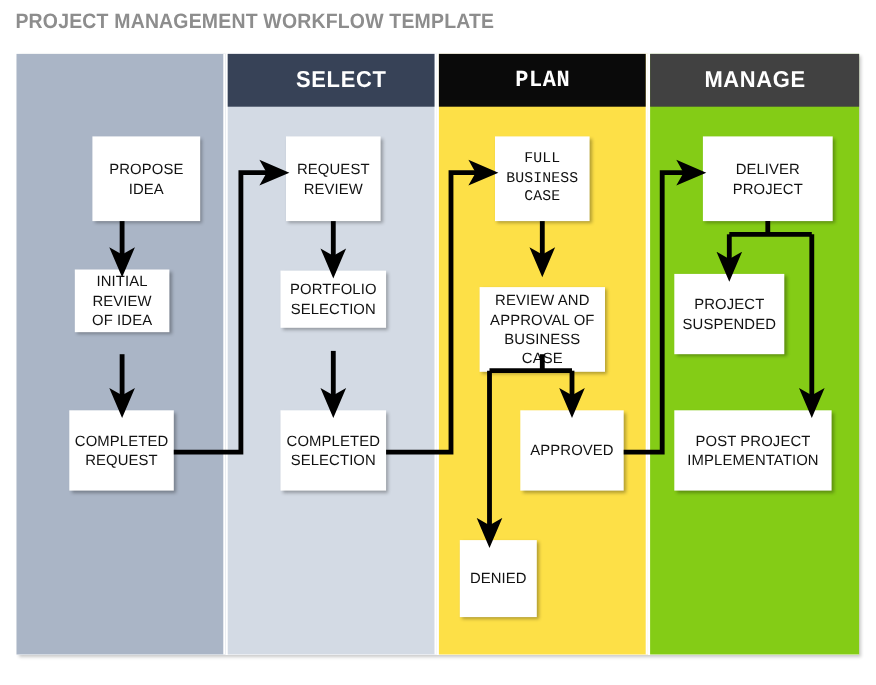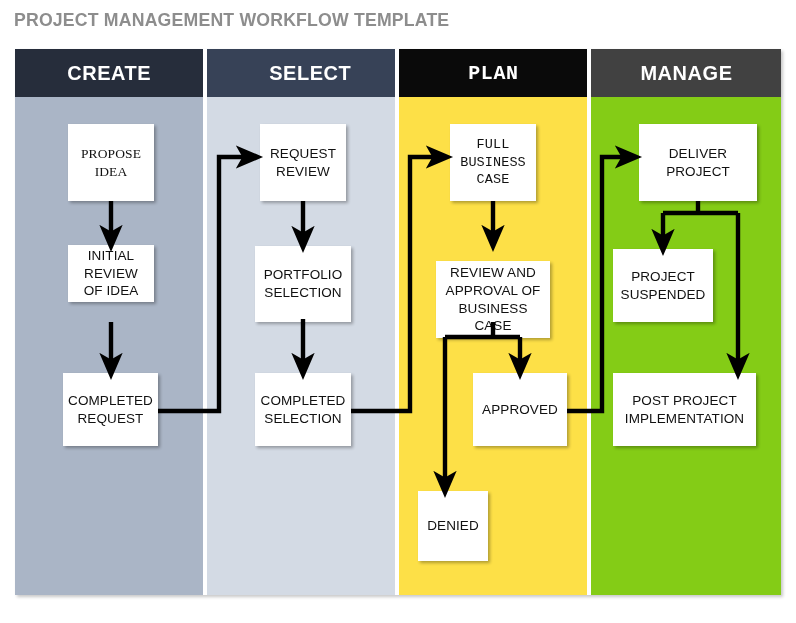--- a/index.html
+++ b/index.html
@@ -111,23 +111,20 @@
 </head>
 <body>
 
 <div id="page">
 
   <div id="title">PROJECT MANAGEMENT WORKFLOW TEMPLATE</div>
 
   <div id="board">
 
     <div class="lane" style="left:0px; width:190px; background:#aab5c6;">
-      <div class="lane-header" style="background:#262d3b;">
-        <div class="lane-header-label">CREATE</div>
-      </div>
       <div class="lane-body"></div>
     </div>
 
     <div class="lane" style="left:192px; width:190px; background:#d3dae4;">
       <div class="lane-header" style="background:#374257;padding-left:18px;">
         <div class="lane-header-label">SELECT</div>
       </div>
       <div class="lane-body"></div>
     </div>
 
@@ -140,39 +137,39 @@
 
     <div class="lane" style="left:576px; width:190px; background:#84cc16;">
       <div class="lane-header" style="background:#414141;">
         <div class="lane-header-label">MANAGE</div>
       </div>
       <div class="lane-body"></div>
     </div>
 
   </div>
 
-  <div class="node" style="left:68px; top:124px; width:86px; height:77px;font-family:Liberation Serif, serif;">
+  <div class="node" style="left:84px; top:124px; width:98px; height:77px;">
     <span>PROPOSE
 IDEA</span>
   </div>
   <div class="node" style="left:68px; top:245px; width:86px; height:57px;">
     <span>INITIAL
 REVIEW
 OF IDEA</span>
   </div>
   <div class="node" style="left:63px; top:373px; width:95px; height:73px;">
     <span>COMPLETED
 REQUEST</span>
   </div>
 
   <div class="node" style="left:260px; top:124px; width:86px; height:77px;">
     <span>REQUEST
 REVIEW</span>
   </div>
-  <div class="node" style="left:255px; top:246px; width:96px; height:76px;">
+  <div class="node" style="left:255px; top:246px; width:96px; height:52px;">
     <span>PORTFOLIO
 SELECTION</span>
   </div>
   <div class="node" style="left:255px; top:373px; width:96px; height:73px;">
     <span>COMPLETED
 SELECTION</span>
   </div>
 
   <div class="node" style="left:450px; top:124px; width:86px; height:77px;font-family:Liberation Mono, monospace;">
     <span>FULL

